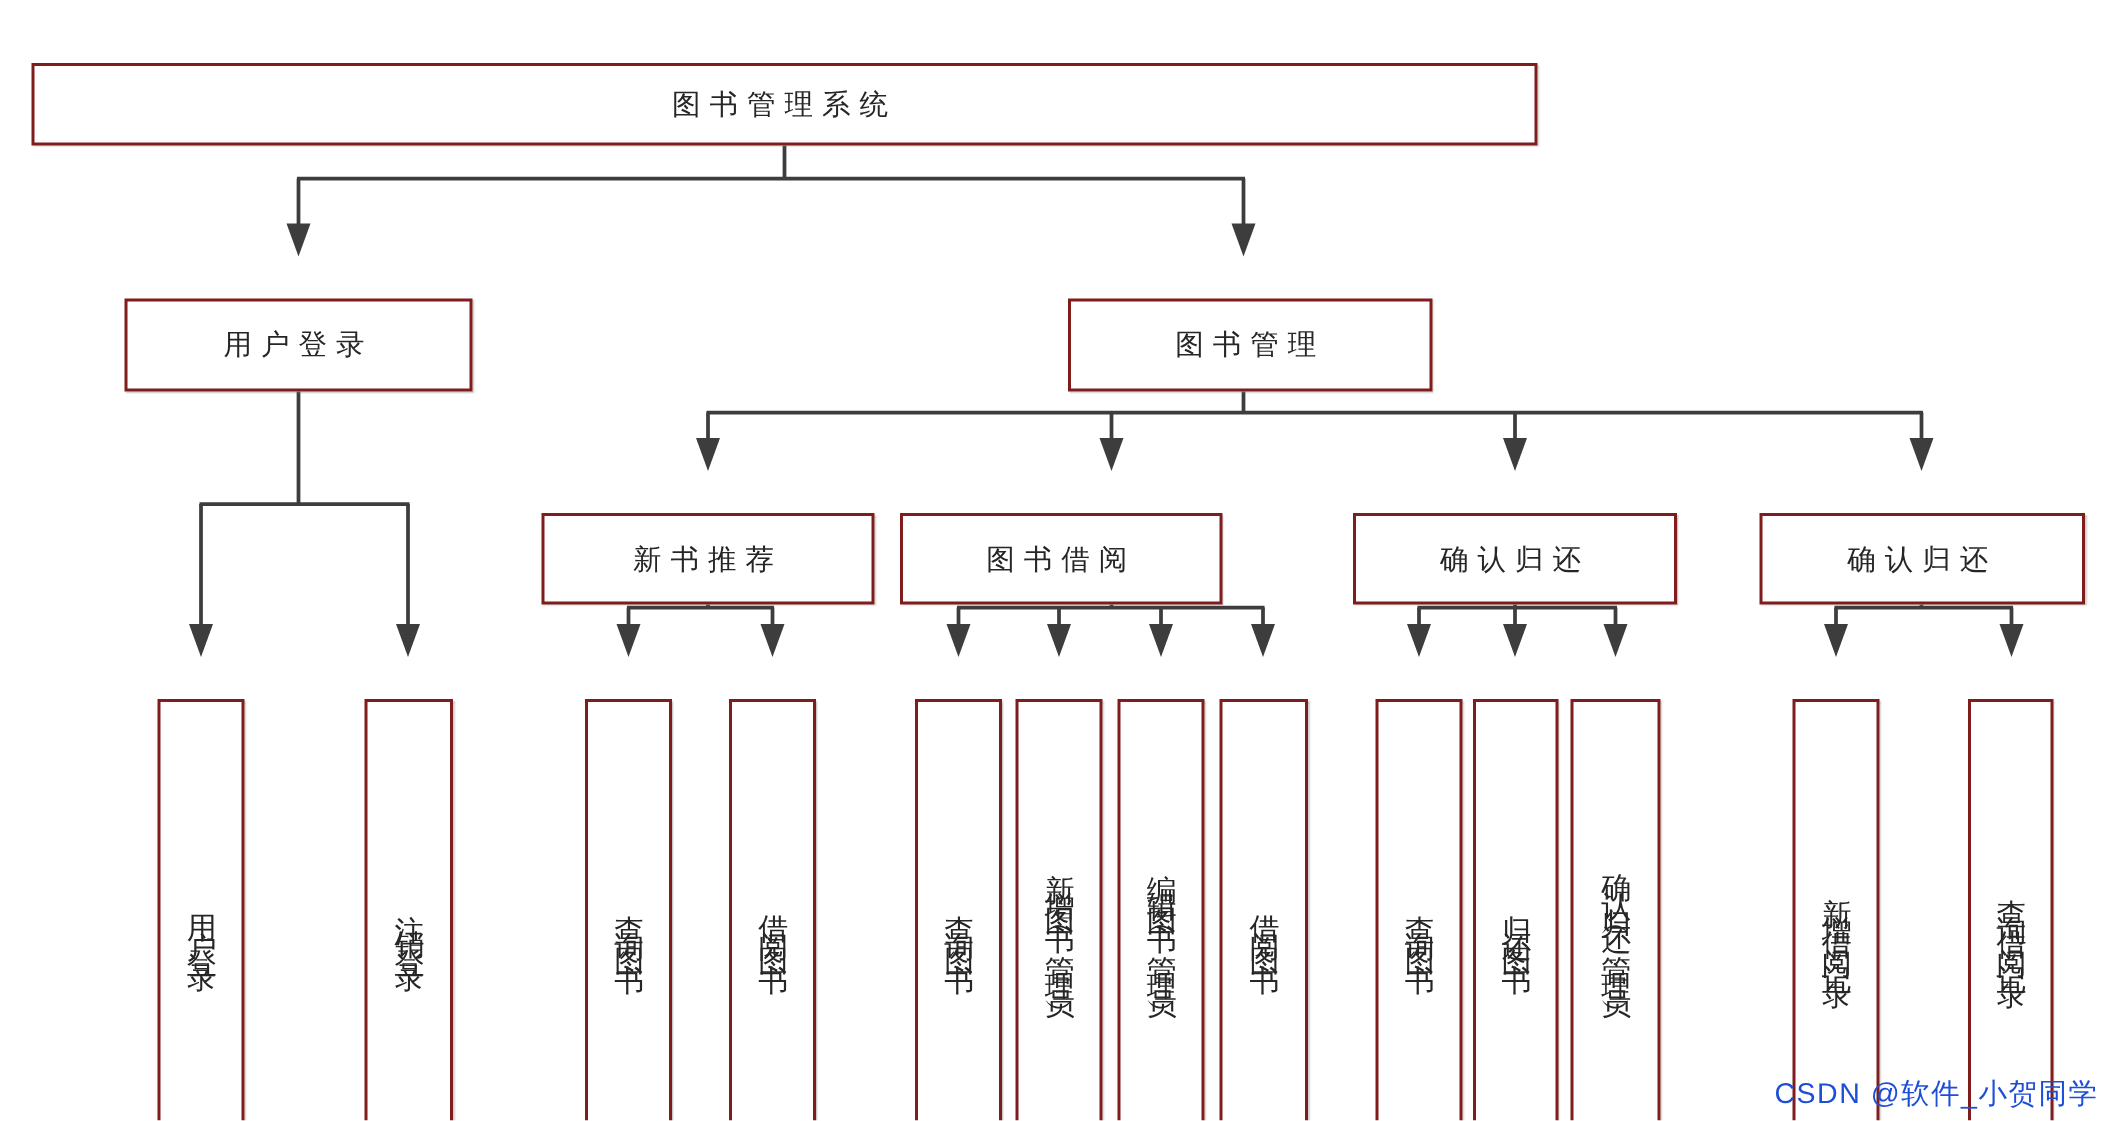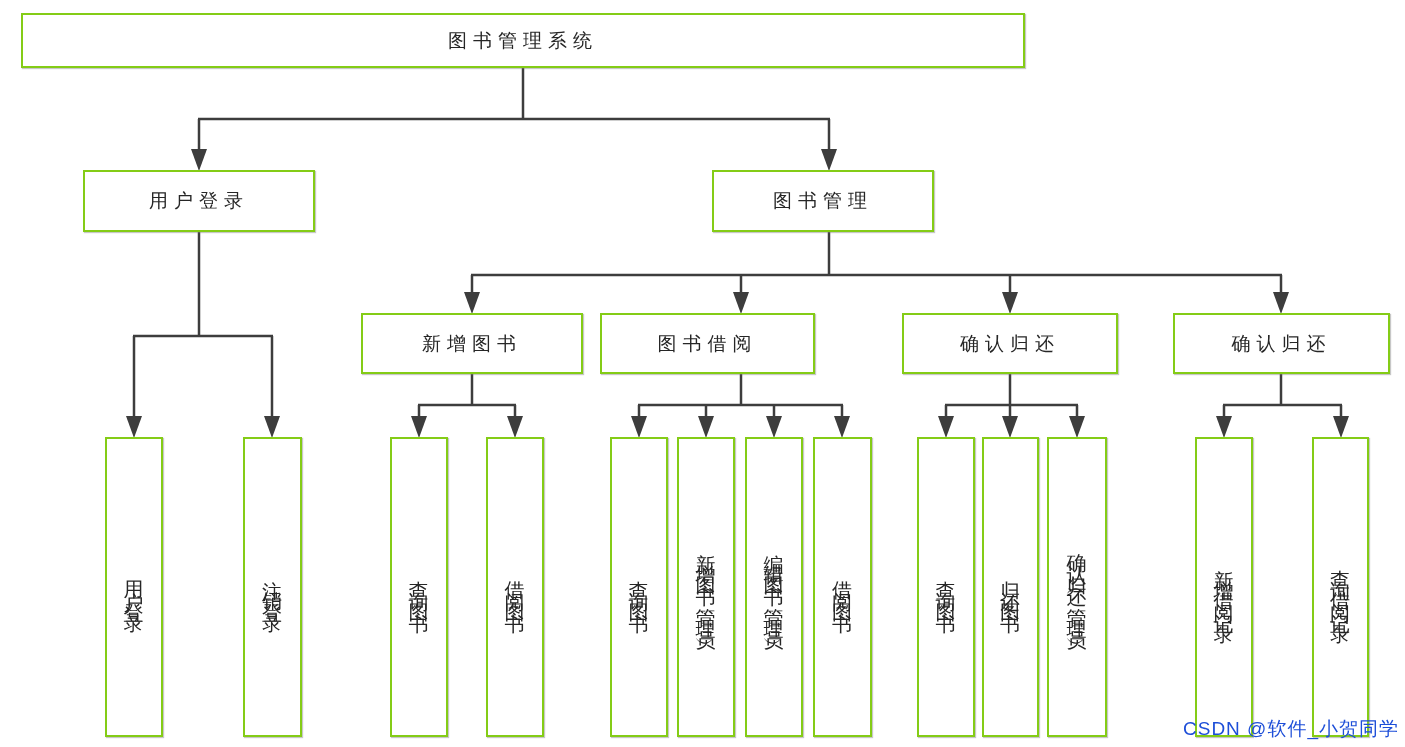--- a/index.html
+++ b/index.html
@@ -7,28 +7,29 @@
     position:relative;
     width:1405px; height:747px;
     background:#ffffff;
     font-family:"Liberation Sans","DejaVu Sans",sans-serif;
     overflow:hidden;
   }
   .connectors { position:absolute; left:0; top:0; z-index:1; }
   .box {
     position:absolute;
     box-sizing:border-box;
-    border:2px solid #84cc16;
+    border:2px solid #7f1d1d;
     background:#ffffff;
     display:flex;
     align-items:center;
     justify-content:center;
     color:#262626;
     z-index:2;
     box-shadow:1px 1px 1px rgba(130,130,130,0.45);
+    margin-top:29px;
   }
   .hbox {
     font-size:19px;
     letter-spacing:6px;
     white-space:nowrap;
   }
   .vbox {
     writing-mode:vertical-lr;
     text-orientation:mixed;
     font-size:20px;
@@ -109,23 +110,23 @@
     <line x1="1223" y1="405" x2="1342" y2="405"></line>
     <line x1="1224" y1="405" x2="1224" y2="420"></line>
     <line x1="1341" y1="405" x2="1341" y2="420"></line>
     <polygon points="1216,416 1232,416 1224,438" stroke="none"></polygon>
     <polygon points="1333,416 1349,416 1341,438" stroke="none"></polygon>
   </svg>
 
   <div class="box hbox" style="left:21px;top:13px;width:1004px;height:55px">图书管理系统</div>
 
   <div class="box hbox" style="left:83px;top:170px;width:232px;height:62px">用户登录</div>
-  <div class="box hbox" style="left:712px;top:170px;width:222px;height:62px">图书管理</div>
+  <div class="box hbox" style="left:712px;top:170px;width:243px;height:62px">图书管理</div>
 
-  <div class="box hbox" style="left:361px;top:313px;width:222px;height:61px">新增图书</div>
+  <div class="box hbox" style="left:361px;top:313px;width:222px;height:61px">新书推荐</div>
   <div class="box hbox" style="left:600px;top:313px;width:215px;height:61px">图书借阅</div>
   <div class="box hbox" style="left:902px;top:313px;width:216px;height:61px">确认归还</div>
   <div class="box hbox" style="left:1173px;top:313px;width:217px;height:61px">确认归还</div>
 
   <div class="box vbox" style="left:105px;top:437px;width:58px;height:300px">用户登录</div>
   <div class="box vbox" style="left:243px;top:437px;width:59px;height:300px">注销登录</div>
 
   <div class="box vbox" style="left:390px;top:437px;width:58px;height:300px">查询图书</div>
   <div class="box vbox" style="left:486px;top:437px;width:58px;height:300px">借阅图书</div>
 

